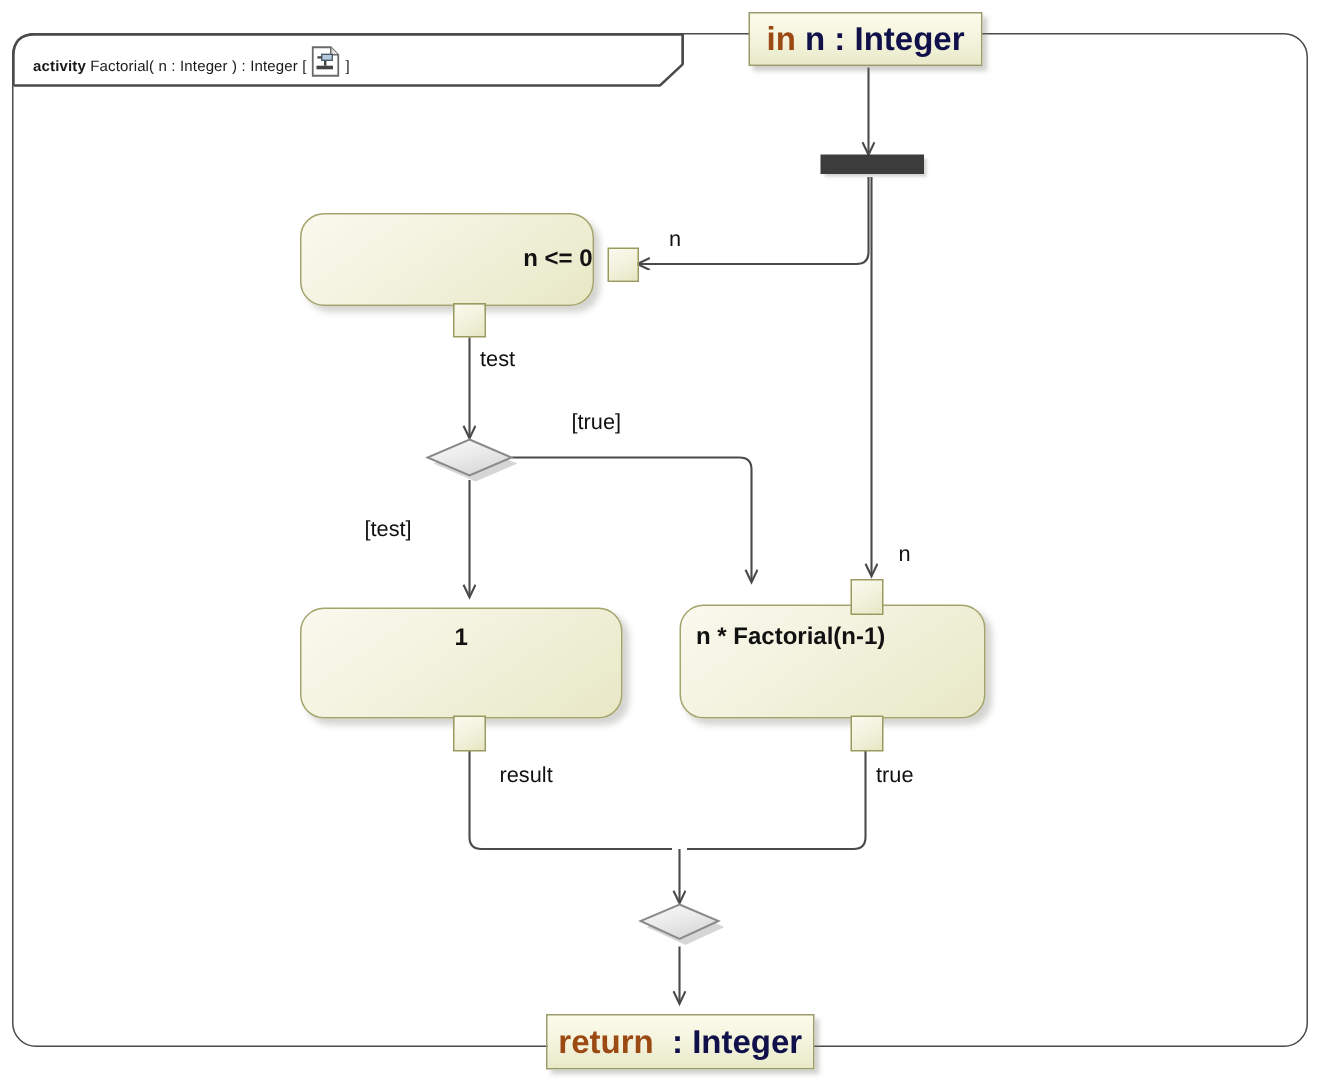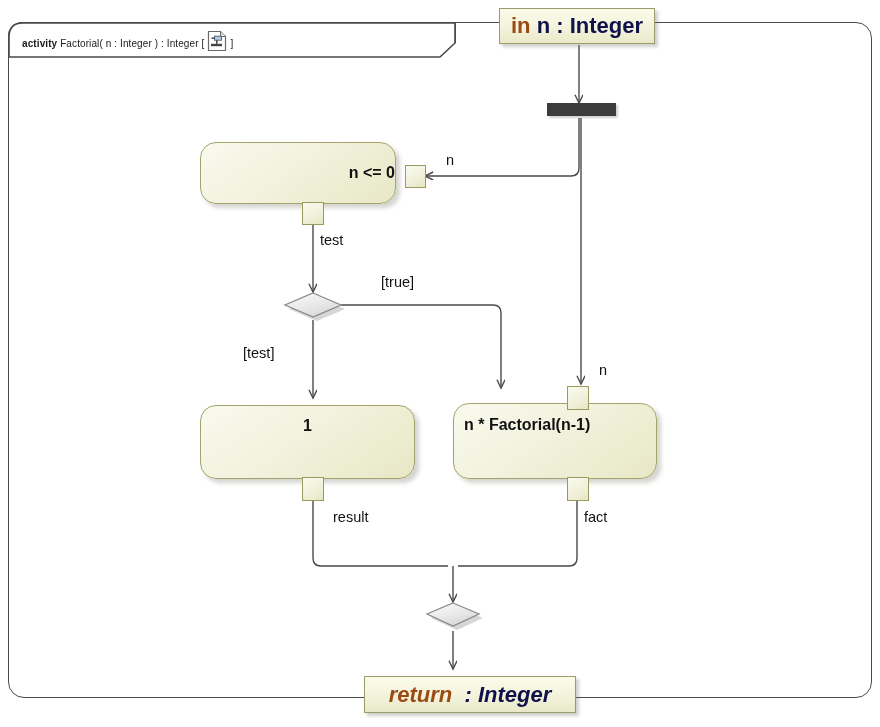--- a/index.html
+++ b/index.html
@@ -105,23 +105,22 @@
   }
   #node-in {
     left: 499px;
     top: 8px;
     width: 156px;
     height: 36px;
   }
   #node-return {
     left: 364px;
     top: 676px;
-    width: 212px;
+    width: 179px;
     height: 37px;
-    font-style: italic;
   }
   
   .action-node {
     position: absolute;
     box-sizing: border-box;
     border: 1.6px solid #a3a36b;
     border-radius: 16px;
     background: linear-gradient(145deg, #f9f9ee 0%, #f2f2de 45%, #e8e8c6 100%);
     box-shadow: 4px 4px 4px rgba(120,120,110,0.32);
     font-size: 16px;
@@ -278,15 +277,15 @@
   <div class="param-node" id="node-return">
     <span class="kw">return</span>&nbsp;&nbsp;<span class="ty">: Integer</span>
   </div>
 
   <div class="edge-label" style="left:446px; top:152px;">n</div>
   <div class="edge-label" style="left:320px; top:232px;text-align:right;">test</div>
   <div class="edge-label" style="left:381px; top:274px;">[true]</div>
   <div class="edge-label" style="left:243px; top:345px;">[test]</div>
   <div class="edge-label" style="left:599px; top:362px;">n</div>
   <div class="edge-label" style="left:333px; top:509px;">result</div>
-  <div class="edge-label" style="left:584px; top:509px;">fact</div>
+  <div class="edge-label" style="left:584px; top:509px;">true</div>
 
 </div>
 
 </body></html>

